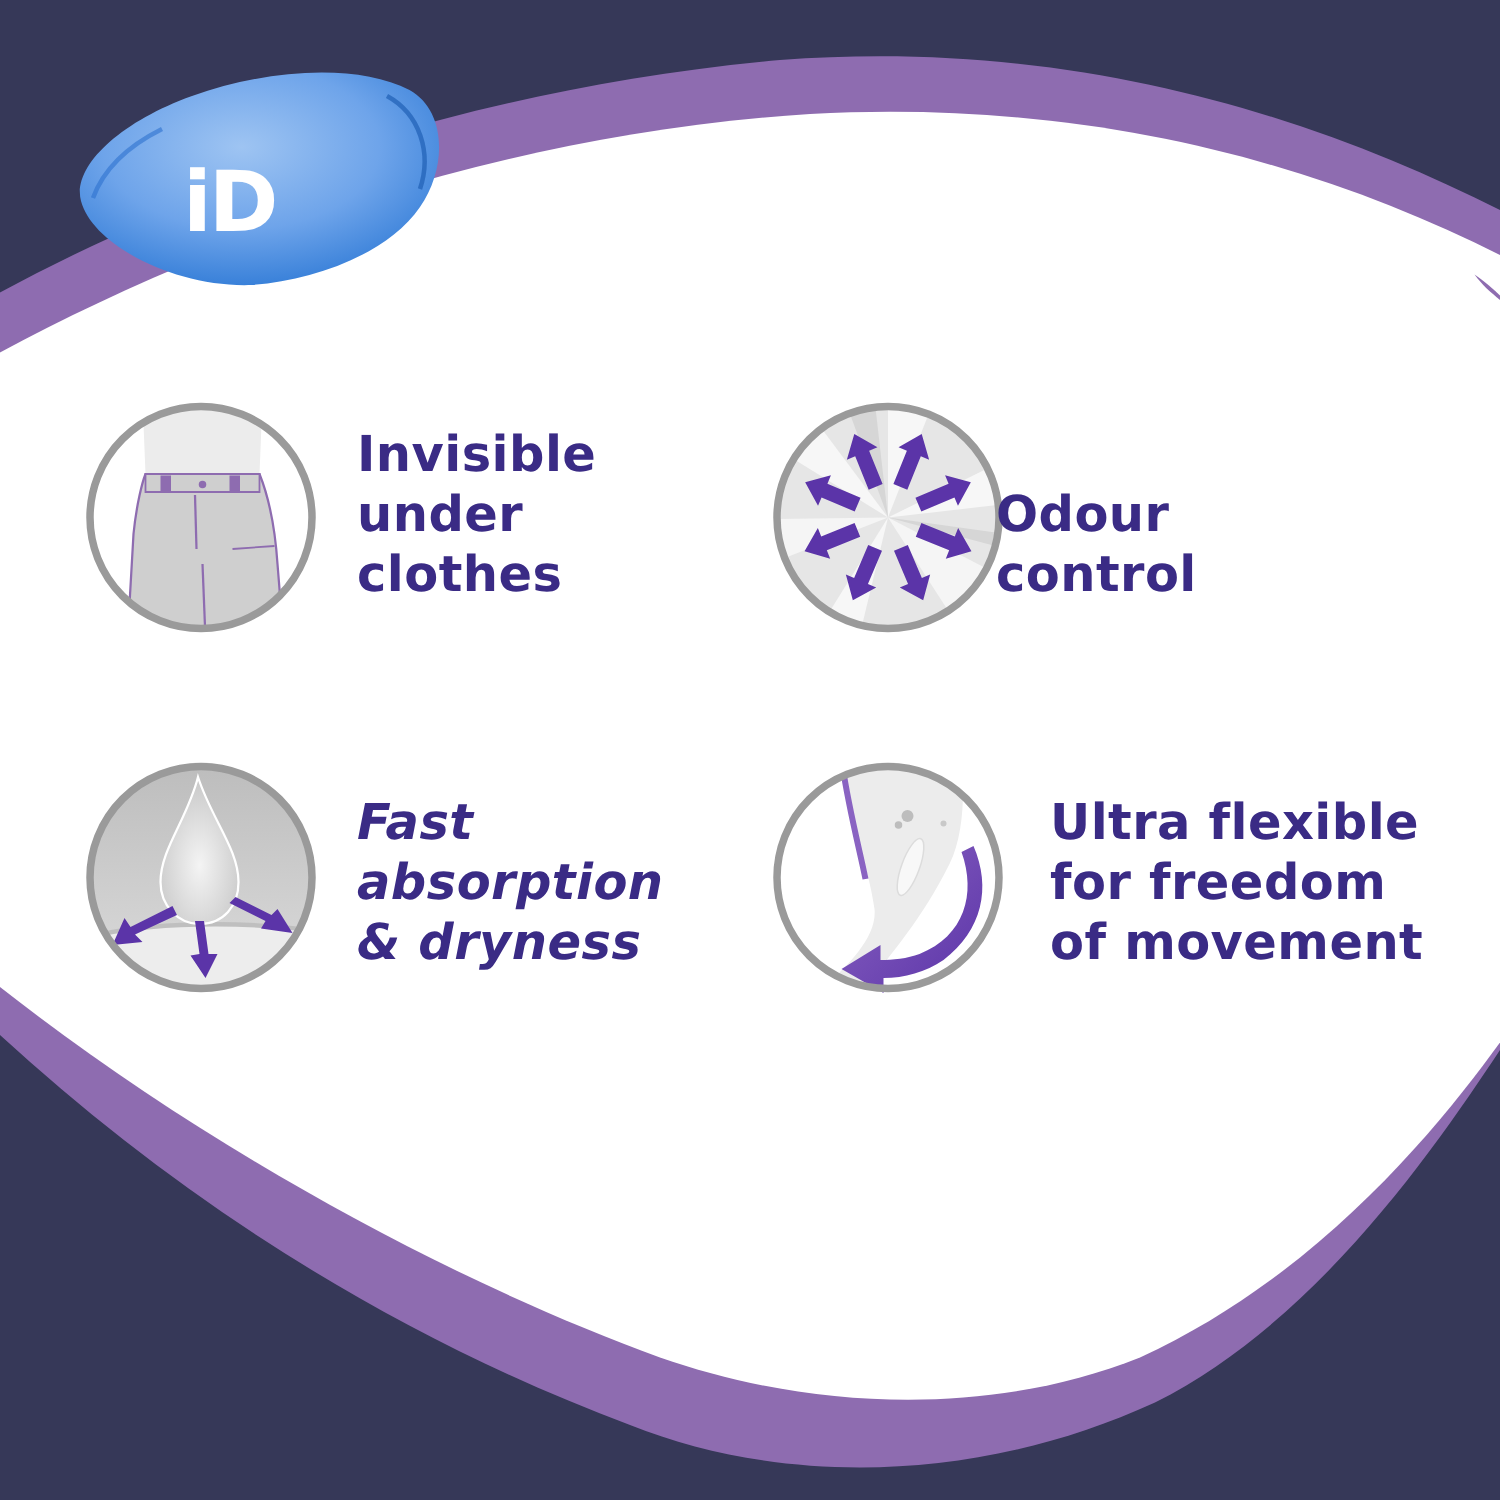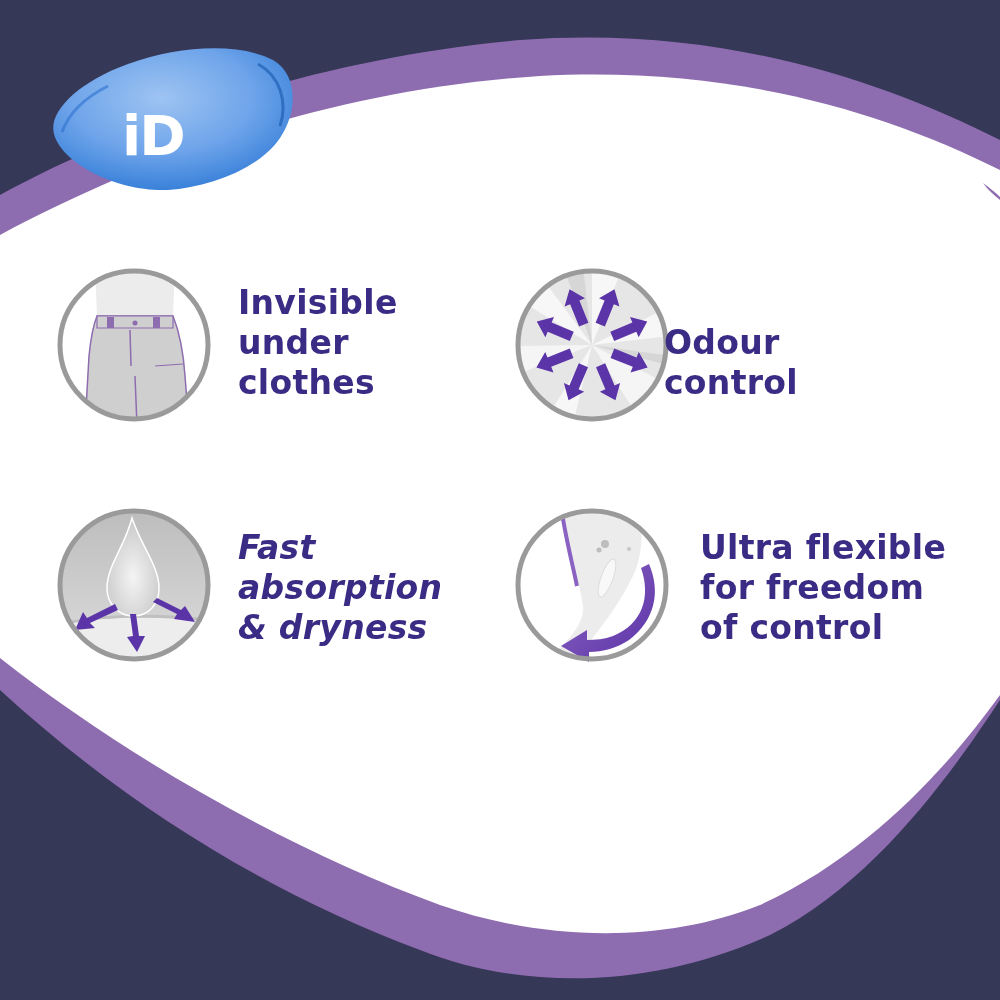--- a/index.html
+++ b/index.html
@@ -166,14 +166,14 @@
       <ellipse cx="94" cy="72" rx="6" ry="20" transform="rotate(20 94 72)" fill="#f8f8f8" stroke="#dcdcdc"></ellipse>
       <circle cx="92" cy="38" r="4" fill="#bdbdbd"></circle>
       <circle cx="86" cy="44" r="2.5" fill="#bdbdbd"></circle>
       <circle cx="116" cy="43" r="2" fill="#c8c8c8"></circle>
     </g>
     <path d="M128,62 C138,90 130,118 100,130 C92,133 82,134 74,134 L74,124 L48,140 L76,156 L76,146 C90,146 104,142 116,134 C142,114 148,86 136,58 Z" fill="url(#arc)"></path>
     <circle cx="79" cy="79" r="74" fill="none" stroke="#9a9a9a" stroke-width="5"></circle>
   </svg>
   <div class="feature-text" style="left:700px; top:528px;">Ultra flexible
 for freedom
-of control</div>
+of movement</div>
 </div>
 
 </body></html>

